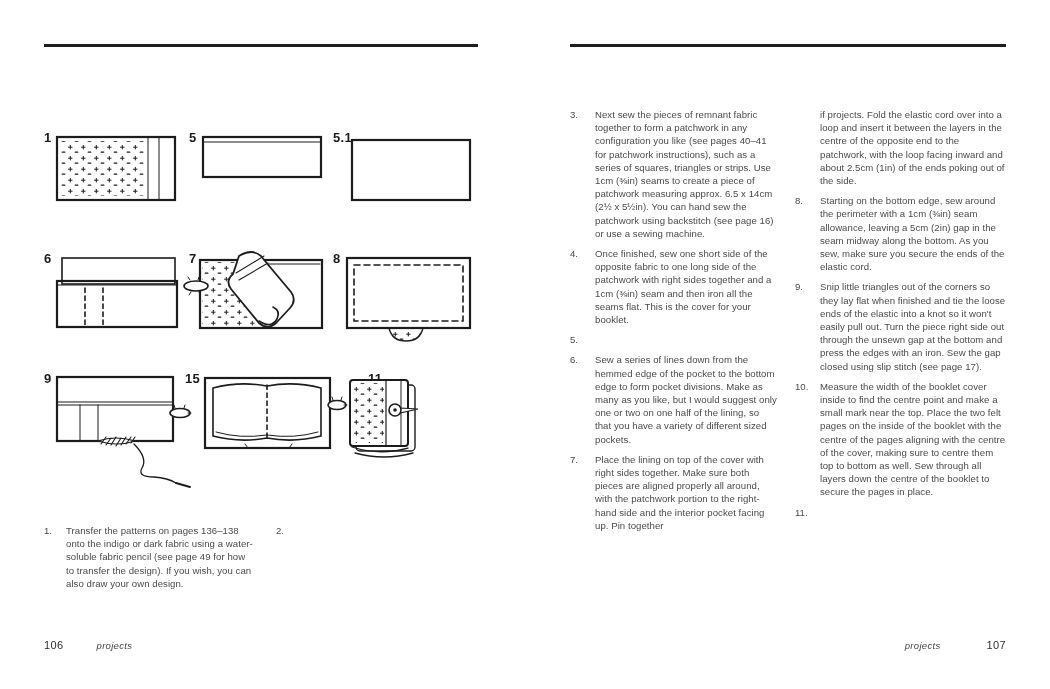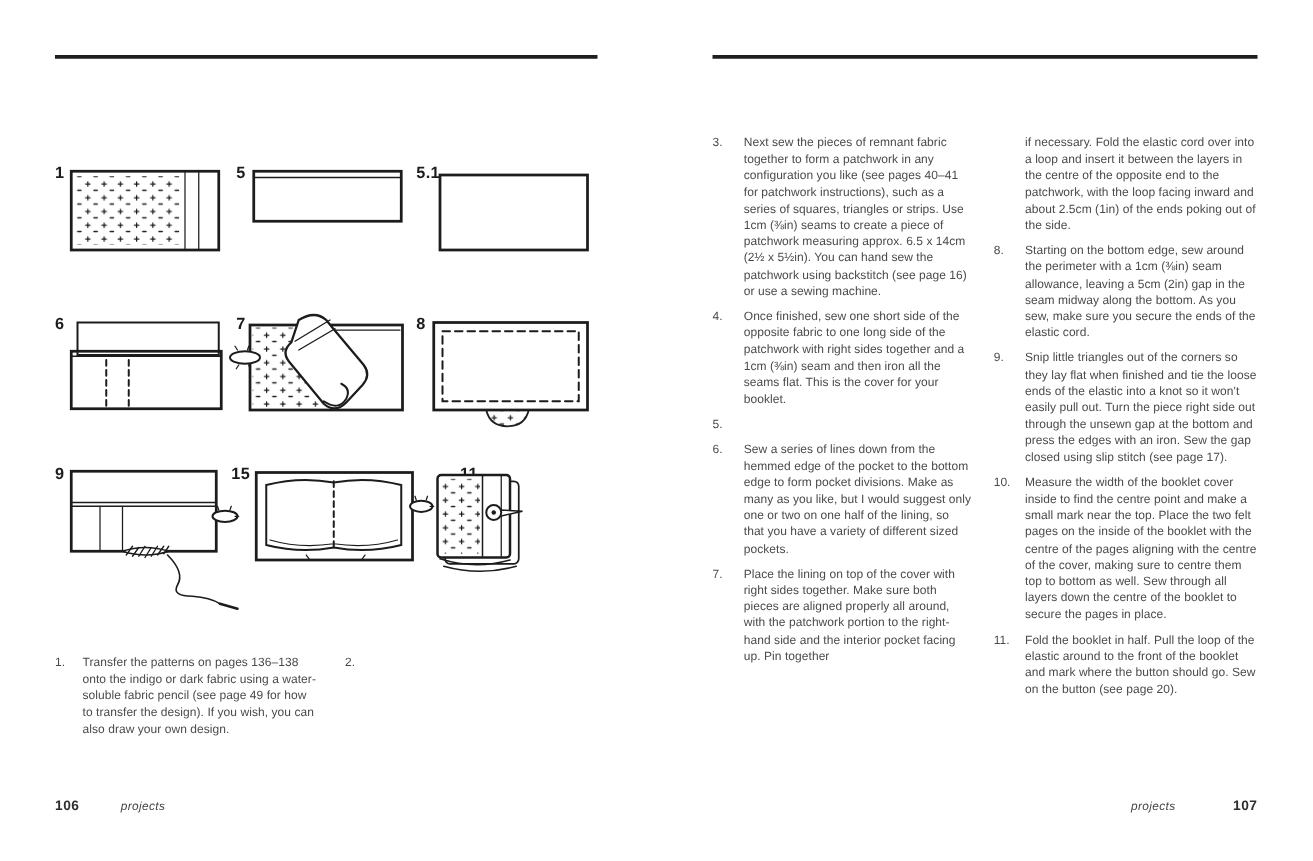--- a/index.html
+++ b/index.html
@@ -40,21 +40,21 @@
   .col-2 { left:795px; width:213px; }
   .col .step { margin-bottom:7px; }
   .col .step-num { flex:0 0 25px; }
 
   .footer {
     position:absolute; top:639px; font-size:10px; color:#3a3a3a;
     display:flex; align-items:baseline;
   }
   .footer-left { left:44px; }
   .footer-right { right:44px; }
-  .page-num { font-size:11px; font-weight:bold; letter-spacing:.4px; color:#2e2e2e; }
+  .page-num { font-size:11px; font-weight:normal; letter-spacing:.4px; color:#2e2e2e; }
   .footer-label { font-style:italic; font-size:9.5px; color:#454545; letter-spacing:.3px; }
   .footer-left .footer-label { margin-left:33px; }
   .footer-right .page-num { margin-left:46px; }
 </style>
 </head>
 <body>
 
 <div style="position:absolute; inset:0 525px 0 0;"></div>
 
 <div class="rule rule-left"></div>
@@ -195,36 +195,35 @@
   </div>
   <div class="step">
     <span class="step-num">7.</span>
     <p class="step-text">Place the lining on top of the cover with right sides together. Make sure both pieces are aligned properly all around, with the patchwork portion to the right-hand side and the interior pocket facing up. Pin together</p>
   </div>
 </div>
 
 <div class="col col-2">
   <div class="step">
     <span class="step-num"></span>
-    <p class="step-text">if necessary. Fold the elastic cord over into a loop and insert it between the layers in the centre of the opposite end to the patchwork, with the loop facing inward and about 2.5cm (1in) of the ends poking out of the side.</p>
+    <p class="step-text">if projects. Fold the elastic cord over into a loop and insert it between the layers in the centre of the opposite end to the patchwork, with the loop facing inward and about 2.5cm (1in) of the ends poking out of the side.</p>
   </div>
   <div class="step">
     <span class="step-num">8.</span>
     <p class="step-text">Starting on the bottom edge, sew around the perimeter with a 1cm (⅜in) seam allowance, leaving a 5cm (2in) gap in the seam midway along the bottom. As you sew, make sure you secure the ends of the elastic cord.</p>
   </div>
   <div class="step">
     <span class="step-num">9.</span>
     <p class="step-text">Snip little triangles out of the corners so they lay flat when finished and tie the loose ends of the elastic into a knot so it won't easily pull out. Turn the piece right side out through the unsewn gap at the bottom and press the edges with an iron. Sew the gap closed using slip stitch (see page 17).</p>
   </div>
   <div class="step">
     <span class="step-num">10.</span>
     <p class="step-text">Measure the width of the booklet cover inside to find the centre point and make a small mark near the top. Place the two felt pages on the inside of the booklet with the centre of the pages aligning with the centre of the cover, making sure to centre them top to bottom as well. Sew through all layers down the centre of the booklet to secure the pages in place.</p>
   </div>
   <div class="step">
     <span class="step-num">11.</span>
-    <p class="step-text">Fold the booklet in half. Pull the loop of the elastic around to the front of the booklet and mark where the button should go. Sew on the button (see page 20).</p>
   </div>
 </div>
 
 <div class="footer footer-right">
   <span class="footer-label">projects</span>
   <span class="page-num">107</span>
 </div>
 
 </body></html>

